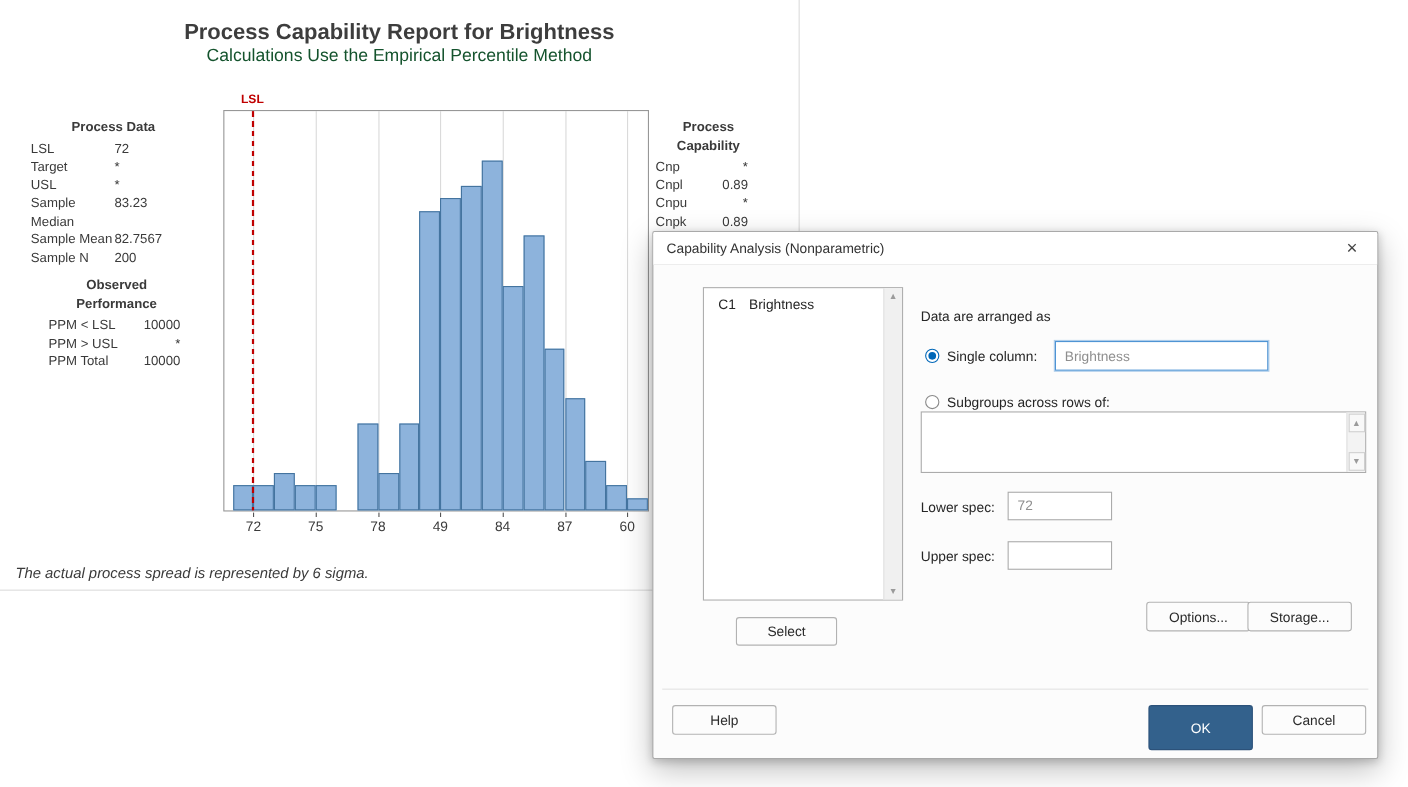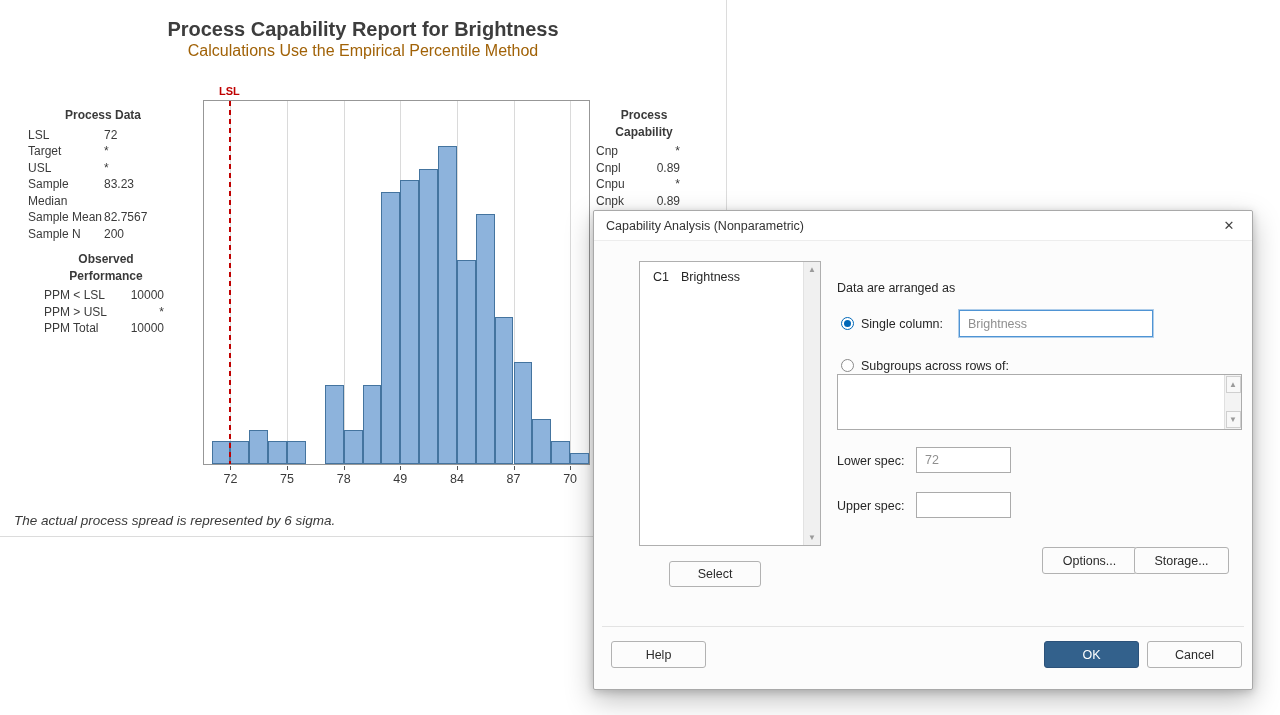--- a/index.html
+++ b/index.html
@@ -8,21 +8,21 @@
     position:relative; overflow:hidden; background:#ffffff;
     font-family:"Liberation Sans","DejaVu Sans",sans-serif; color:#3a3a3a;
   }
 
   
   .report { position:absolute; left:0; top:0; width:727px; height:537px;
     background:#fff; border-right:1px solid #dcdcdc; border-bottom:1px solid #dcdcdc; }
   .r-title   { position:absolute; top:18px; left:0; width:100%; text-align:center;
                font-size:20px; font-weight:bold; color:#3d3d3d; }
   .r-subtitle{ position:absolute; top:42px; left:0; width:100%; text-align:center;
-               font-size:16px; color:#a16207; }
+               font-size:16px; color:#14532d; }
 
   .stat-block { position:absolute; font-size:12px; line-height:16.5px; color:#3a3a3a; }
   .stat-header { font-weight:bold; text-align:center; margin-bottom:3px; }
   .stat-row { display:grid; }
   .pd { left:28px; top:107px; width:150px; }
   .pd .stat-row { grid-template-columns:76px auto; }
   .op { left:44px; top:251px; width:124px; }
   .op .stat-row { grid-template-columns:84px 36px; }
   .op .stat-value { text-align:right; }
   .oc { left:596px; top:107px; width:96px; }
@@ -204,21 +204,21 @@
       <div class="tick-label" style="left: 84.0392px;">75</div>
       <div class="tick-mark" style="left: 140.657px;"></div>
       <div class="tick-label" style="left: 140.657px;">78</div>
       <div class="tick-mark" style="left: 197.275px;"></div>
       <div class="tick-label" style="left: 197.275px;">49</div>
       <div class="tick-mark" style="left: 253.892px;"></div>
       <div class="tick-label" style="left: 253.892px;">84</div>
       <div class="tick-mark" style="left: 310.51px;"></div>
       <div class="tick-label" style="left: 310.51px;">87</div>
       <div class="tick-mark" style="left: 367.127px;"></div>
-      <div class="tick-label" style="left: 367.127px;">70</div>
+      <div class="tick-label" style="left: 367.127px;">60</div>
     </div>
 
   <div class="footnote">The actual process spread is represented by 6 sigma.</div>
 </div>
 
 <div class="dialog">
   <div class="titlebar">
     <span class="dlg-title">Capability Analysis (Nonparametric)</span>
     <span class="close">✕</span>
   </div>
@@ -259,15 +259,15 @@
 
   <div class="dlg-label" style="left:243px; top:288px;">Upper spec:</div>
   <div class="tb" style="left:322px; top:281px; width:95px; height:26px;"></div>
 
   <div class="btn" style="left:448px; top:336px; width:95px; height:27px;">Options...</div>
   <div class="btn" style="left:540px; top:336px; width:95px; height:27px;">Storage...</div>
 
   <div class="divider"></div>
 
   <div class="btn" style="left:17px; top:430px; width:95px; height:27px;">Help</div>
-  <div class="btn btn-primary" style="left: 450px; top: 430px; width: 95px; height: 27px; background: rgb(51, 97, 140); border-color: rgb(44, 82, 122);">OK</div>
+  <div class="btn btn-primary" style="left: 450px; top: 430px; width: 95px; height: 41px; background: rgb(51, 97, 140); border-color: rgb(44, 82, 122);">OK</div>
   <div class="btn" style="left:553px; top:430px; width:95px; height:27px;">Cancel</div>
 </div>
 
 </body></html>

